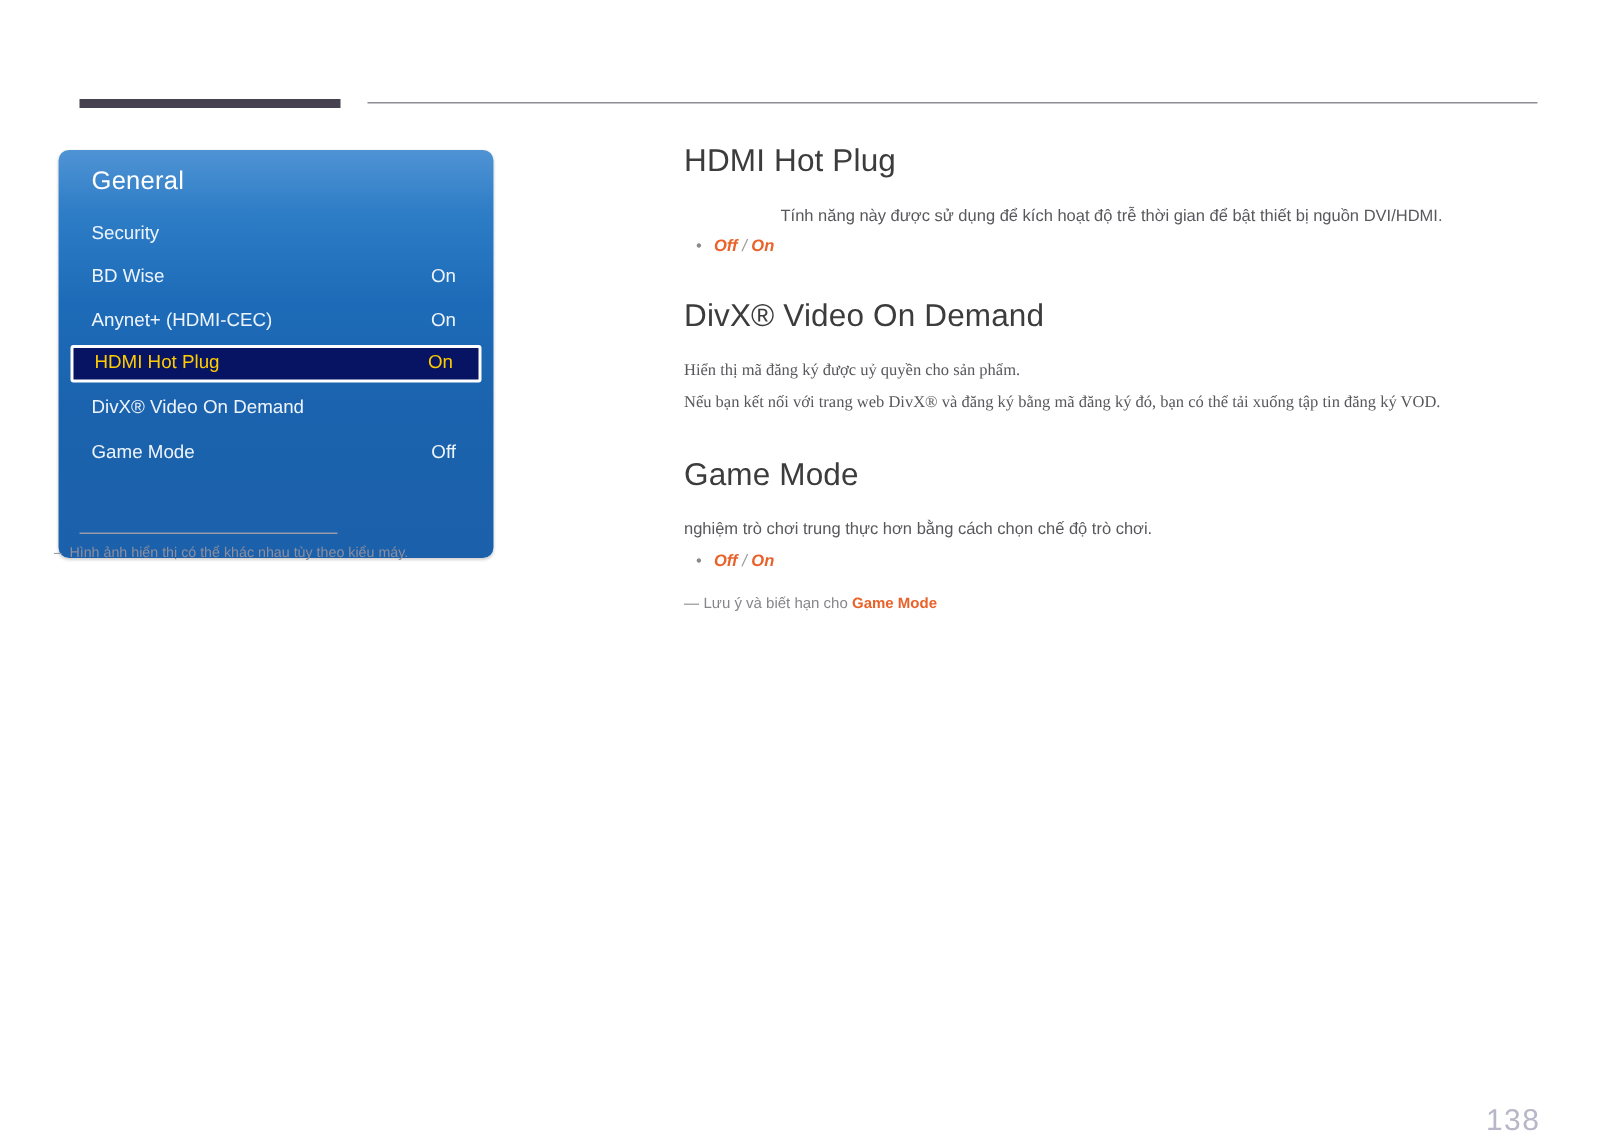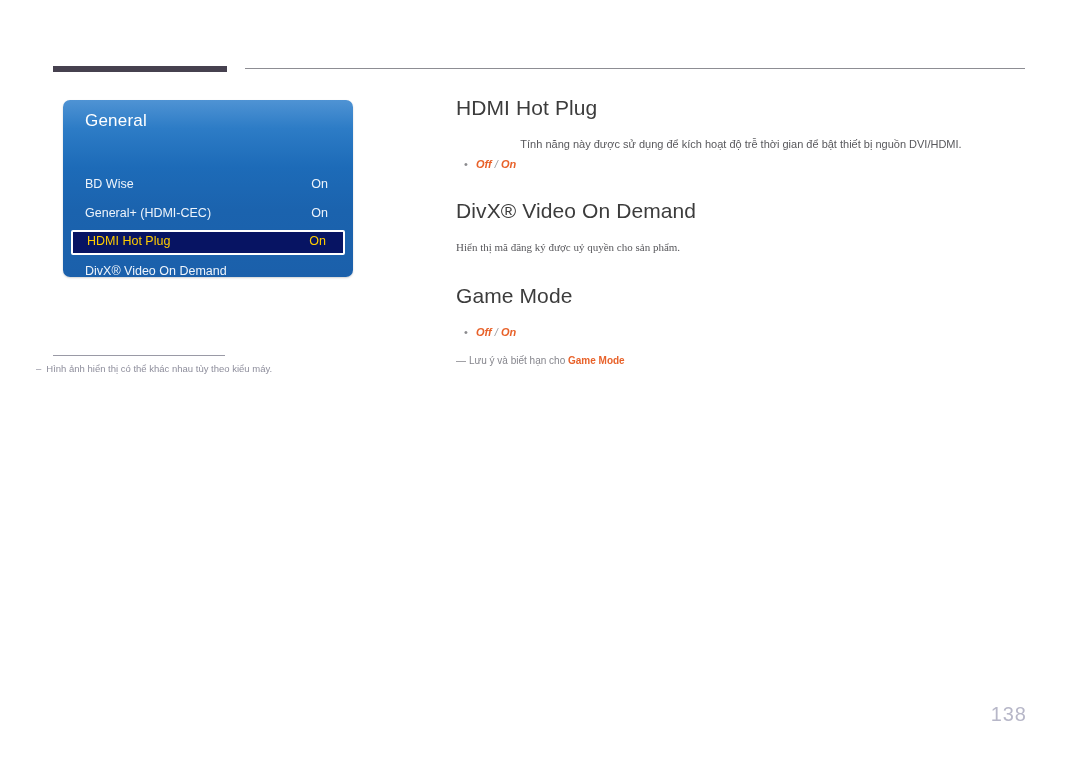--- a/index.html
+++ b/index.html
@@ -29,24 +29,24 @@
     left: 245px;
     top: 68px;
     width: 780px;
     height: 1px;
     background: #8d8d93;
   }
 
   
   #osd-panel {
     position: absolute;
-    left: 63px;
+    left: 39px;
     top: 100px;
     width: 290px;
-    height: 177px;
+    height: 272px;
     border-radius: 7px;
     background: linear-gradient(180deg,
         #4f93d4 0%,
         #2d7cc6 16%,
         #1d6bb8 38%,
         #1b63ae 62%,
         #1b60ab 100%);
     box-shadow: 0 1px 2px rgba(0,0,0,0.18);
     overflow: hidden;
     text-decoration: underline;
@@ -199,43 +199,47 @@
   #note-body {
     margin-left: 14px;
     margin-top: 2px;
     width: 560px;
   }
 
   
   #page-number {
     position: absolute;
     right: 53px;
-    top: 703px;
+    top: 736px;
     font-size: 20px;
     color: #b7b7c8;
     letter-spacing: 1px;
   }
 </style>
 </head>
 <body>
 
 <div id="header-rule-thick"></div>
 <div id="header-rule-thin"></div>
 
 <div id="osd-panel">
   <div class="osd-title">General</div>
 
+  <div class="osd-row" id="osd-row-security">
+    <span class="osd-label">Security</span>
+    <span class="osd-value"></span>
+  </div>
 
   <div class="osd-row" id="osd-row-bdwise">
     <span class="osd-label">BD Wise</span>
     <span class="osd-value">On</span>
   </div>
 
   <div class="osd-row" id="osd-row-anynet">
-    <span class="osd-label">General+ (HDMI-CEC)</span>
+    <span class="osd-label">Anynet+ (HDMI-CEC)</span>
     <span class="osd-value">On</span>
   </div>
 
   <div class="osd-row selected" id="osd-row-hotplug">
     <span class="osd-label">HDMI Hot Plug</span>
     <span class="osd-value">On</span>
   </div>
 
   <div class="osd-row" id="osd-row-divx">
     <span class="osd-label">DivX® Video On Demand</span>
@@ -260,24 +264,26 @@
     <p class="body-line">Tính năng này được sử dụng để kích hoạt độ trễ thời gian để bật thiết bị nguồn DVI/HDMI.</p>
     <div class="bullet-row">
       <span class="bullet-dot">•</span>
       <span class="bullet-text"><span>Off</span> <span class="sep">/</span> <span>On</span></span>
     </div>
   </section>
 
   <section class="block-divx">
     <h2 class="sec-heading">DivX® Video On Demand</h2>
     <p class="body-line">Hiển thị mã đăng ký được uỷ quyền cho sản phẩm.</p>
+    <p class="body-line">Nếu bạn kết nối với trang web DivX® và đăng ký bằng mã đăng ký đó, bạn có thể tải xuống tập tin đăng ký VOD.</p>
   </section>
 
   <section class="block-gamemode">
     <h2 class="sec-heading">Game Mode</h2>
+    <p class="body-line">nghiệm trò chơi trung thực hơn bằng cách chọn chế độ trò chơi.</p>
     <div class="bullet-row">
       <span class="bullet-dot">•</span>
       <span class="bullet-text"><span>Off</span> <span class="sep">/</span> <span>On</span></span>
     </div>
 
     <div id="note-block">
       <div id="note-title-row">
         <span id="note-em-dash">—</span>
         <span><span>Lưu ý và biết hạn cho </span><span class="note-strong">Game Mode</span></span>
       </div>

